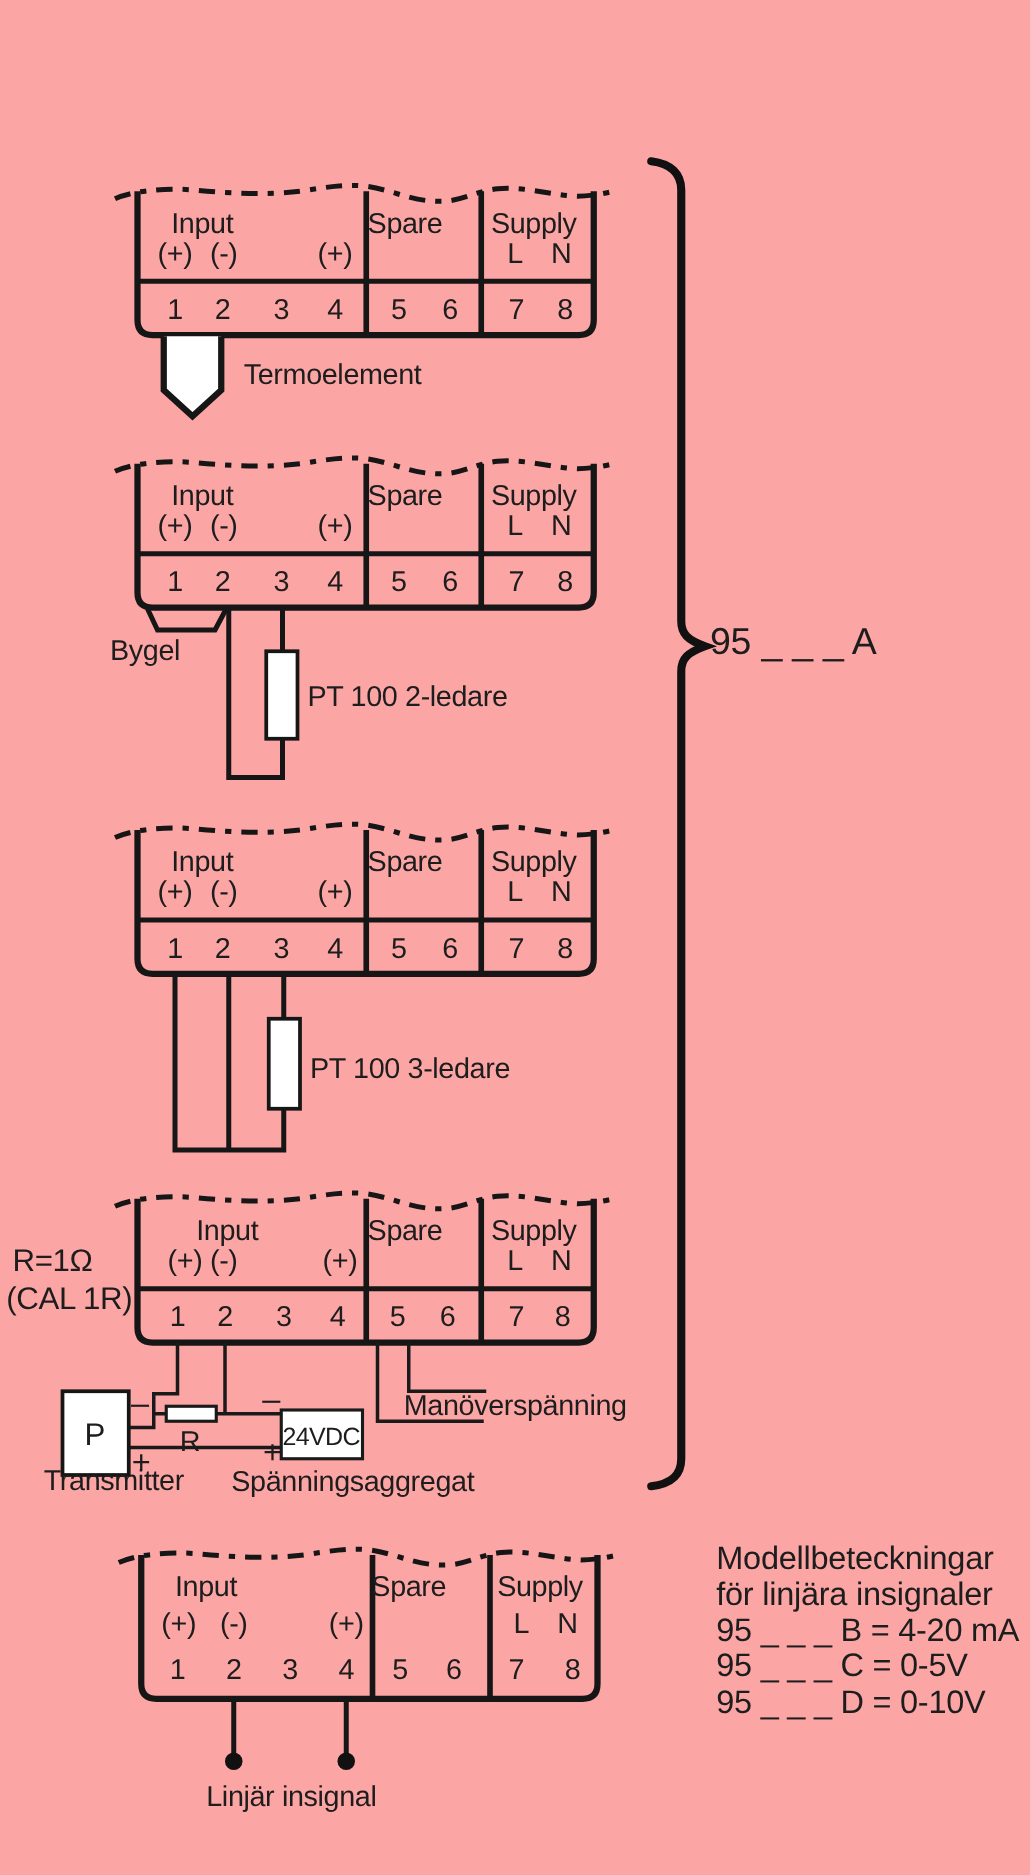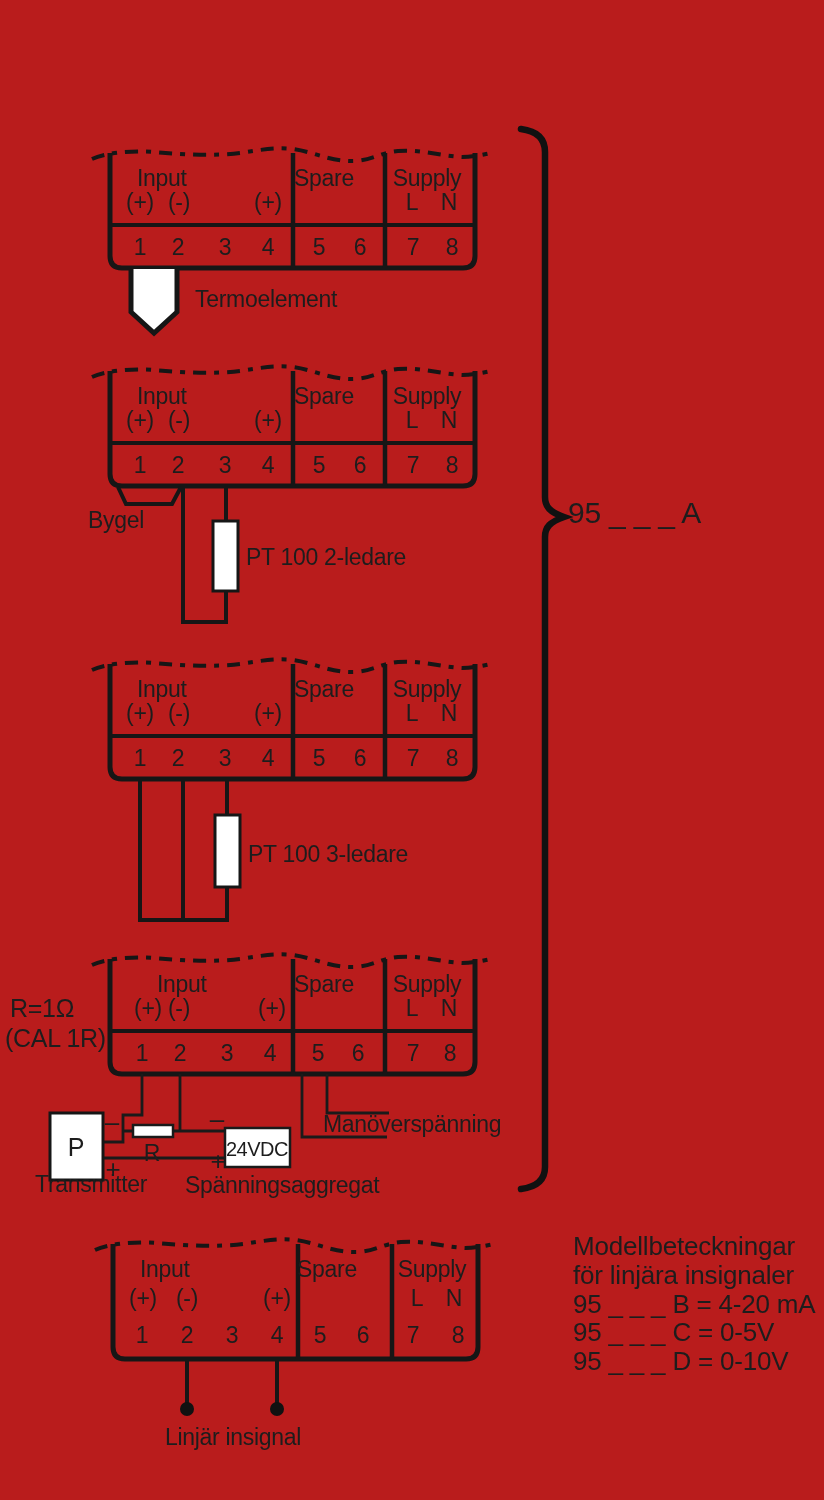--- a/index.html
+++ b/index.html
@@ -1,16 +1,16 @@
 <!DOCTYPE html>
 <html><head>
 <meta charset="utf-8">
 <style>
   html,body{margin:0;padding:0;background:#fff;}
-  #page{position:relative;width:824px;height:1500px;background:#b91c1c;overflow:hidden;}
+  #page{position:relative;width:824px;height:1500px;background:#fca5a5;overflow:hidden;}
   svg text{font-family:"Liberation Sans","DejaVu Sans",sans-serif;fill:#1d1d1d;}
   .t{font-size:23px;letter-spacing:-0.3px;}
   .cap{font-size:23px;letter-spacing:-0.3px;}
   .mid{text-anchor:middle;}
   .note{font-size:26px;letter-spacing:-0.2px;}
   .big{font-size:30px;letter-spacing:-0.2px;}
   .sidenote{font-size:25px;letter-spacing:-0.3px;}
   .psym{font-size:25px;text-anchor:middle;}
   .psu{font-size:20px;text-anchor:middle;letter-spacing:-0.5px;}
   .sign{font-size:26px;text-anchor:middle;}

